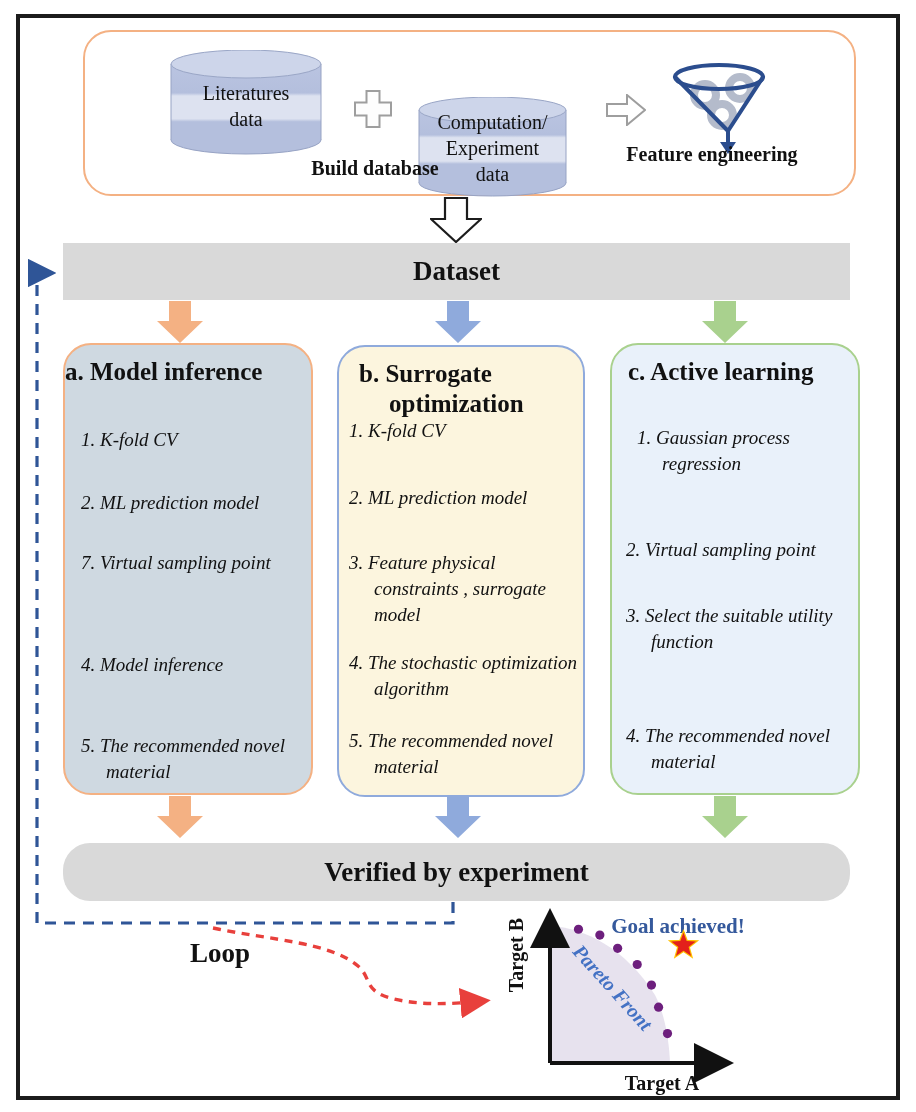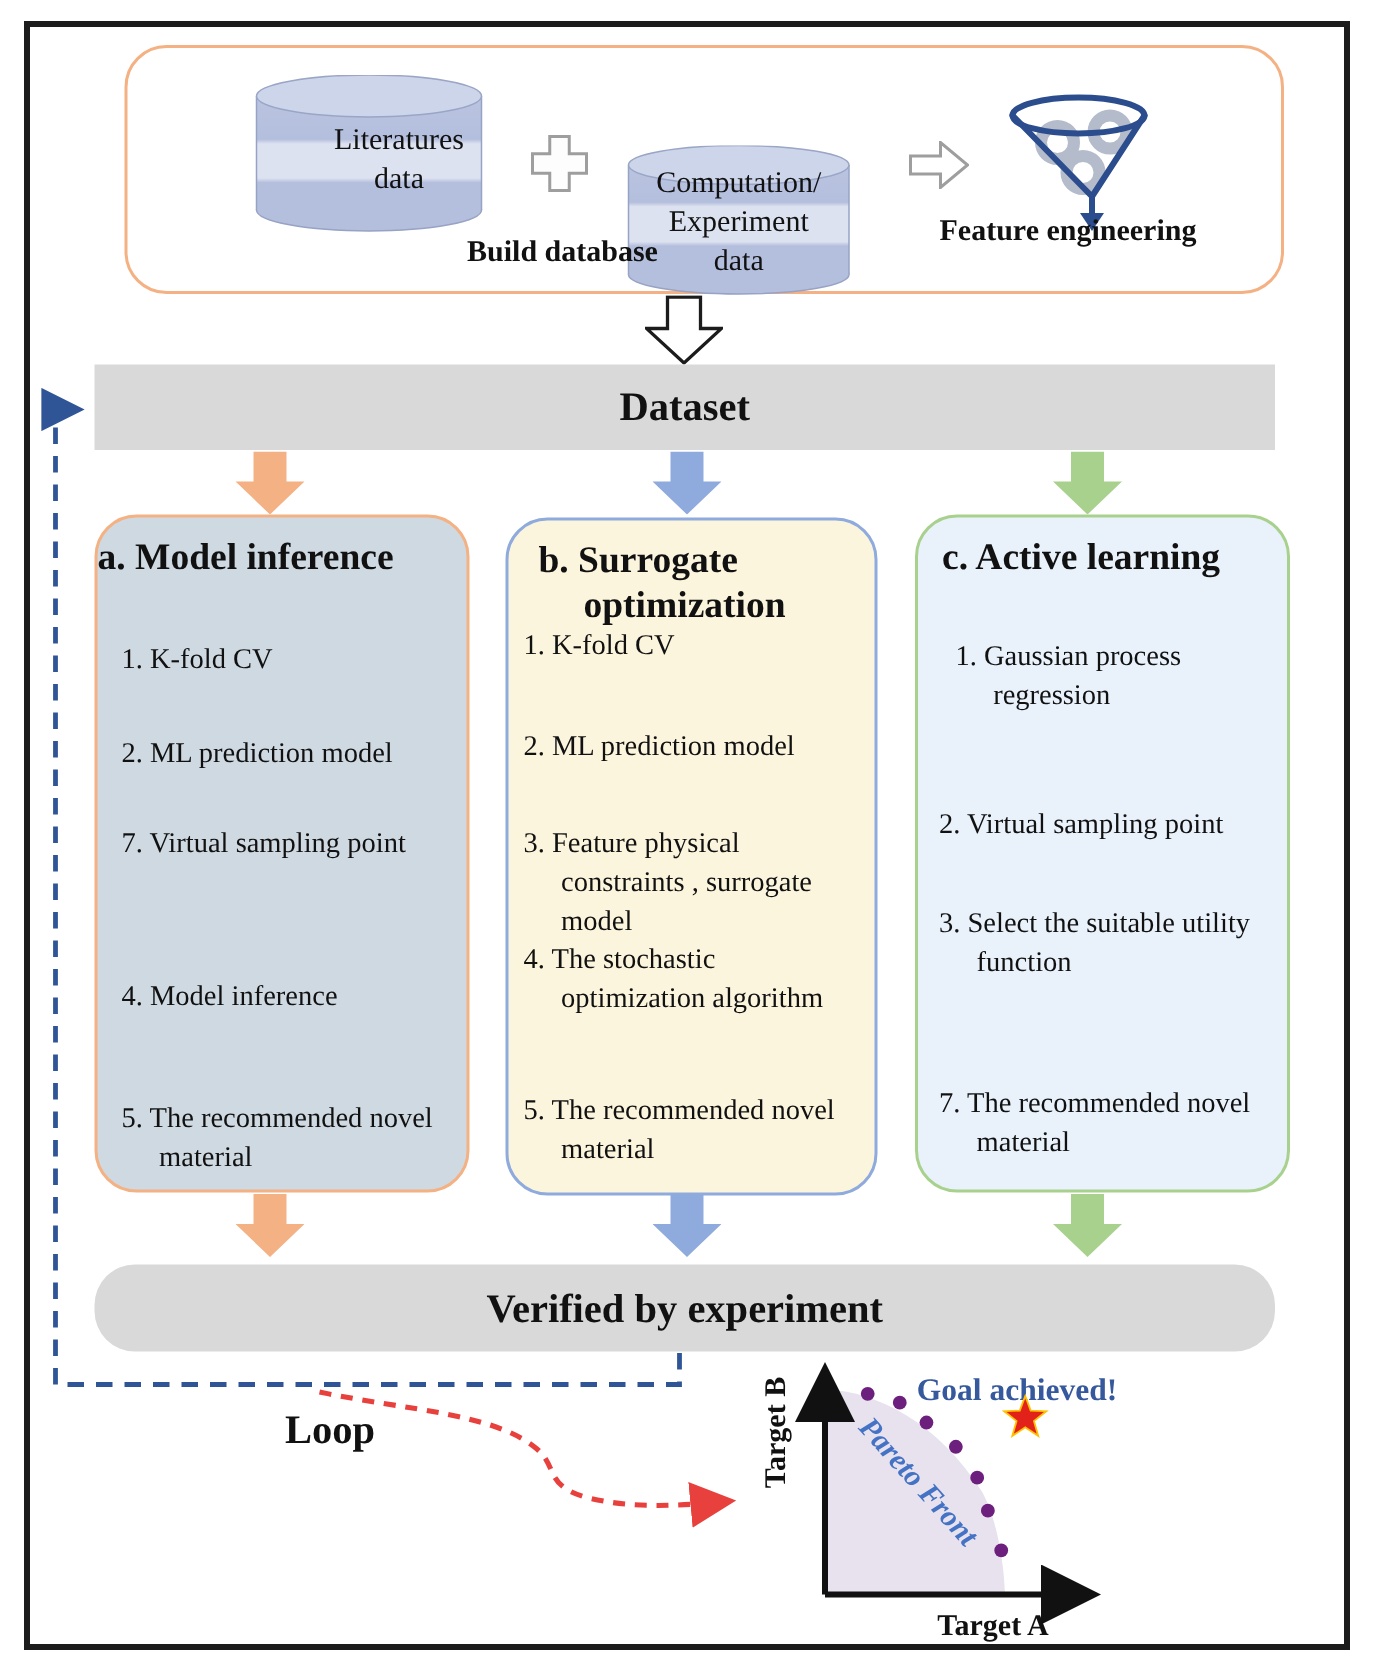--- a/index.html
+++ b/index.html
@@ -19,21 +19,21 @@
   .fat-arrow{position:absolute;width:46px;height:42px;}
   
   .panel{position:absolute;width:250px;height:452px;border-radius:28px;box-sizing:border-box;}
   .panel-a{left:63px;top:343px;background:var(--panel-a-fill);border:2.5px solid var(--accent-orange);}
   .panel-b{left:337px;top:345px;width:248px;background:var(--panel-b-fill);border:2.5px solid var(--accent-blue);}
   .panel-c{left:610px;top:343px;background:var(--panel-c-fill);border:2.5px solid var(--accent-green);}
   .panel-title{position:absolute;top:12px;left:0;right:4px;font-weight:bold;font-size:25px;line-height:30px;}
   .panel-a .panel-title{}
   .panel-b .panel-title{padding-left:50px;text-indent:-30px;width:205px;}
   .panel-c .panel-title{padding-left:16px;}
-  .item{position:absolute;left:0;right:2px;font-size:19px;line-height:26px;padding-left:1.32em;text-indent:-1.32em;}
+  .item{position:absolute;left:0;right:2px;font-size:19px;line-height:26px;padding-left:1.32em;text-indent:-1.32em;font-style:italic;}
   .panel-a .item{margin-left:16px;margin-right:2px;}
   .panel-b .item{margin-left:10px;margin-right:4px;}
   .panel-c .item{margin-left:14px;margin-right:4px;}
   .loop-label{position:absolute;left:150px;top:938px;width:140px;text-align:center;font-weight:bold;font-size:27px;}
   .overlay{position:absolute;left:0;top:0;pointer-events:none;}
   svg text{font-family:"Liberation Serif","DejaVu Serif",serif;}
 </style>
 </head>
 <body>
 
@@ -53,21 +53,21 @@
           <stop offset="0.76" stop-color="#B4BFDD"></stop>
             <stop offset="1" stop-color="#B4BFDD"></stop>
         </linearGradient>
       </defs>
       <ellipse cx="76" cy="90" rx="75" ry="14" fill="#B4BFDD" stroke="#97A3C4" stroke-width="1"></ellipse>
       <rect x="1" y="14" width="150" height="76" fill="url(#cylg1)"></rect>
       <line x1="1" y1="14" x2="1" y2="90" stroke="#97A3C4" stroke-width="1"></line>
       <line x1="151" y1="14" x2="151" y2="90" stroke="#97A3C4" stroke-width="1"></line>
       <ellipse cx="76" cy="14" rx="75" ry="14" fill="#CDD5EA" stroke="#9AA6C6" stroke-width="1"></ellipse>
     </svg>
-    <div class="cyl-label" style="top:30px;padding-left:20px;">
+    <div class="cyl-label" style="top:30px;">
       <div>Literatures</div>
       <div>data</div>
     </div>
   </div>
 
   <svg class="overlay" style="left:354px;top:90px;" width="38" height="38" viewBox="0 0 38 38">
     <path d="M12.5,1 h13 v11.5 h11.5 v13 h-11.5 v11.5 h-13 v-11.5 h-11.5 v-13 h11.5 z" fill="#FDFDFD" stroke="#9E9E9E" stroke-width="2"></path>
   </svg>
 
   <div class="cyl" style="left:418px;top:62px;width:149px;height:100px;margin-top:35px;">
@@ -137,30 +137,30 @@
     <div class="item" style="top:205px;">7. Virtual sampling point</div>
     <div class="item" style="top:307px;">4. Model inference</div>
     <div class="item" style="top:388px;">5. The recommended novel material</div>
   </div>
 
   <div class="panel panel-b">
     <div class="panel-title">b. Surrogate optimization</div>
     <div class="item" style="top:71px;">1. K-fold CV</div>
     <div class="item" style="top:138px;">2. ML prediction model</div>
     <div class="item" style="top:203px;">3. Feature physical constraints , surrogate model</div>
-    <div class="item" style="top:280px;">4. The stochastic optimization algorithm</div>
+    <div class="item" style="top:303px;">4. The stochastic optimization algorithm</div>
     <div class="item" style="top:381px;">5. The recommended novel material</div>
   </div>
 
   <div class="panel panel-c">
     <div class="panel-title">c. Active learning</div>
     <div class="item" style="top:80px;padding-left:1.9em;">1. Gaussian process regression</div>
     <div class="item" style="top:192px;">2. Virtual sampling point</div>
     <div class="item" style="top:258px;">3. Select the suitable utility function</div>
-    <div class="item" style="top:378px;">7. The recommended novel material</div>
+    <div class="item" style="top:378px;">4. The recommended novel material</div>
   </div>
 
   <svg class="fat-arrow" style="left:157px;top:796px;" viewBox="0 0 46 42">
       <polygon points="12,0 34,0 34,20 46,20 23,42 0,20 12,20" fill="var(--accent-orange)"></polygon>
     </svg>
   <svg class="fat-arrow" style="left:435px;top:796px;" viewBox="0 0 46 42">
       <polygon points="12,0 34,0 34,20 46,20 23,42 0,20 12,20" fill="var(--accent-blue)"></polygon>
     </svg>
   <svg class="fat-arrow" style="left:702px;top:796px;" viewBox="0 0 46 42">
       <polygon points="12,0 34,0 34,20 46,20 23,42 0,20 12,20" fill="var(--accent-green)"></polygon>

